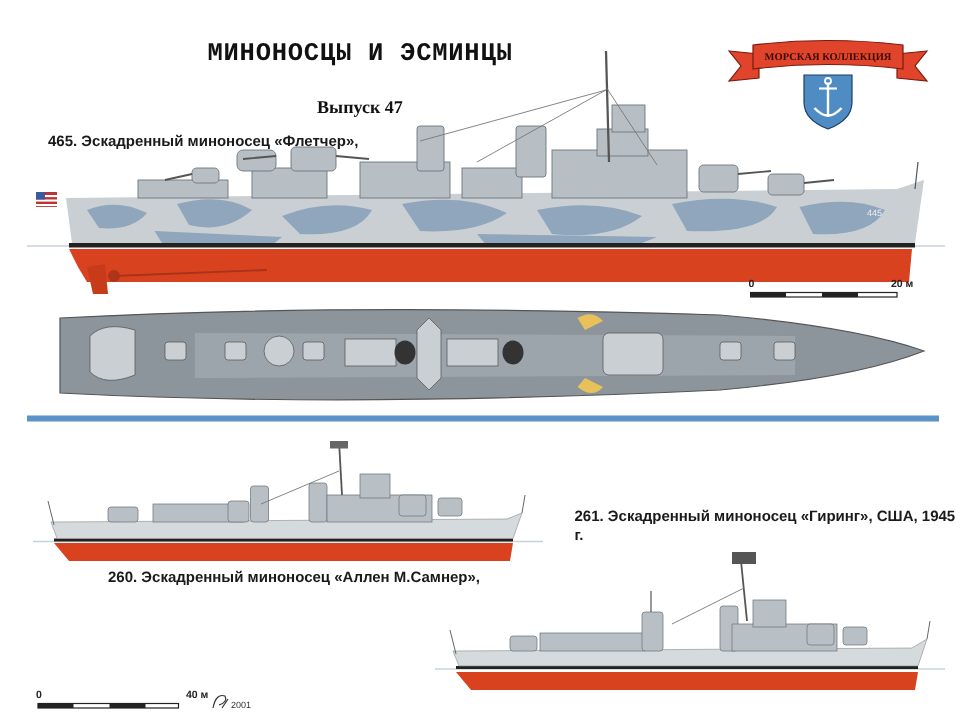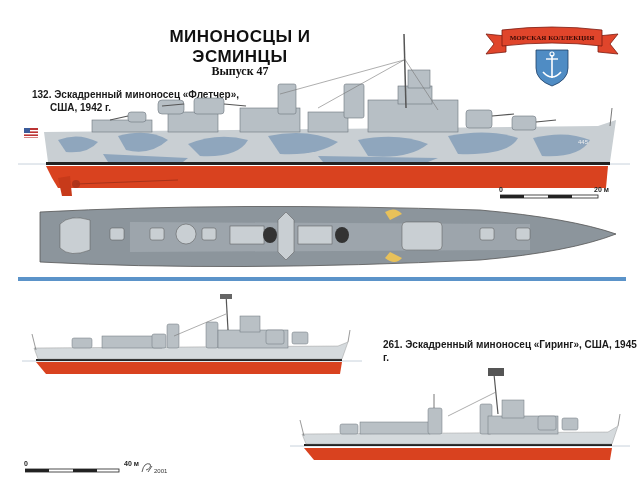--- a/index.html
+++ b/index.html
@@ -1,17 +1,17 @@
 <!DOCTYPE html>
 <html><head>
 <meta charset="utf-8">
 <style>
   html,body{margin:0;padding:0;background:#fff;}
   body{width:640px;height:480px;position:relative;overflow:hidden;font-family:"Liberation Sans",sans-serif;}
-  .title{position:absolute;left:120px;top:27px;width:240px;text-align:center;font-family:Liberation Sans, sans-serif;font-weight:bold;font-size:17px;letter-spacing:0.5px;color:#111;}
+  .title{position:absolute;left:120px;top:27px;width:240px;text-align:center;font-family:Liberation Mono, monospace;font-weight:bold;font-size:17px;letter-spacing:0.5px;color:#111;}
   .subtitle{position:absolute;left:120px;top:64px;width:240px;text-align:center;font-family:"Liberation Serif",serif;font-weight:bold;font-size:12px;color:#111;}
   .caption{position:absolute;font-size:10px;font-weight:bold;color:#1a1a1a;line-height:13px;}
   .caption .l2{display:block;padding-left:18px;}
   .emblem{position:absolute;left:484px;top:24px;width:136px;height:66px;}
   .ship{position:absolute;}
   .scale{position:absolute;}
   .scale-label{position:absolute;font-size:7px;font-weight:bold;color:#222;}
   .divider{position:absolute;left:18px;top:277px;width:608px;height:4px;background:#5b93c9;}
   .copyright{position:absolute;font-size:6px;color:#333;}
 </style>
@@ -31,22 +31,21 @@
   <g>
     <path d="M52,26 L84,26 L84,44 Q84,56 68,62 Q52,56 52,44 Z" fill="#4f8cc4" stroke="#1f3f66" stroke-width="0.8"></path>
     <line x1="68" y1="31" x2="68" y2="54" stroke="#fff" stroke-width="1.6"></line>
     <circle cx="68" cy="30" r="2" fill="none" stroke="#fff" stroke-width="1.2"></circle>
     <line x1="62" y1="35" x2="74" y2="35" stroke="#fff" stroke-width="1.4"></line>
     <path d="M59,48 Q68,58 77,48" fill="none" stroke="#fff" stroke-width="1.6"></path>
   </g>
 </svg>
 
 <div class="caption" style="left:32px;top:88px;">
-  <span>132. Эскадренный миноносец  «Флетчер»,</span>
-  <span class="l2">США, 1942 г.</span>
+  <span>465. Эскадренный миноносец  «Флетчер»,</span>
 </div>
 
 <svg class="ship" style="left:18px;top:28px;" width="612" height="170" viewBox="0 0 612 170">
 
   <line x1="0" y1="136" x2="612" y2="136" stroke="#c8d2dc" stroke-width="1"></line>
 
   <path d="M28,138 L590,138 L588,160 L40,160 L34,150 Z" fill="#d9421f"></path>
 
   <path d="M40,150 L52,148 L54,168 L44,168 Z" fill="#c73a1a"></path>
   <circle cx="58" cy="156" r="4" fill="#b0341a"></circle>
@@ -158,20 +157,21 @@
     <rect x="270" y="42" width="16" height="12" rx="2"></rect>
   </g>
   <line x1="204" y1="4" x2="206" y2="40" stroke="#555" stroke-width="1.2"></line>
   <rect x="198" y="4" width="12" height="5" fill="#666"></rect>
   <line x1="204" y1="24" x2="152" y2="46" stroke="#777" stroke-width="0.6"></line>
   <line x1="14" y1="60" x2="10" y2="44" stroke="#555" stroke-width="0.6"></line>
   <line x1="326" y1="52" x2="328" y2="40" stroke="#555" stroke-width="0.6"></line>
 </svg>
 
 <div class="caption" style="left:72px;top:379px;">
+  <span>260. Эскадренный миноносец «Аллен М.Самнер»,</span>
 </div>
 
 <div class="caption" style="left:383px;top:338px;">
   <span>261. Эскадренный миноносец «Гиринг», США, 1945 г.</span>
 </div>
 
 <svg class="ship" style="left:290px;top:364px;" width="340" height="98" viewBox="0 0 340 98">
   <line x1="0" y1="82" x2="340" y2="82" stroke="#c8d2dc"></line>
   <path d="M14,84 L322,84 L320,96 L24,96 Z" fill="#d9421f"></path>
   <rect x="14" y="80" width="308" height="2" fill="#222"></rect>

